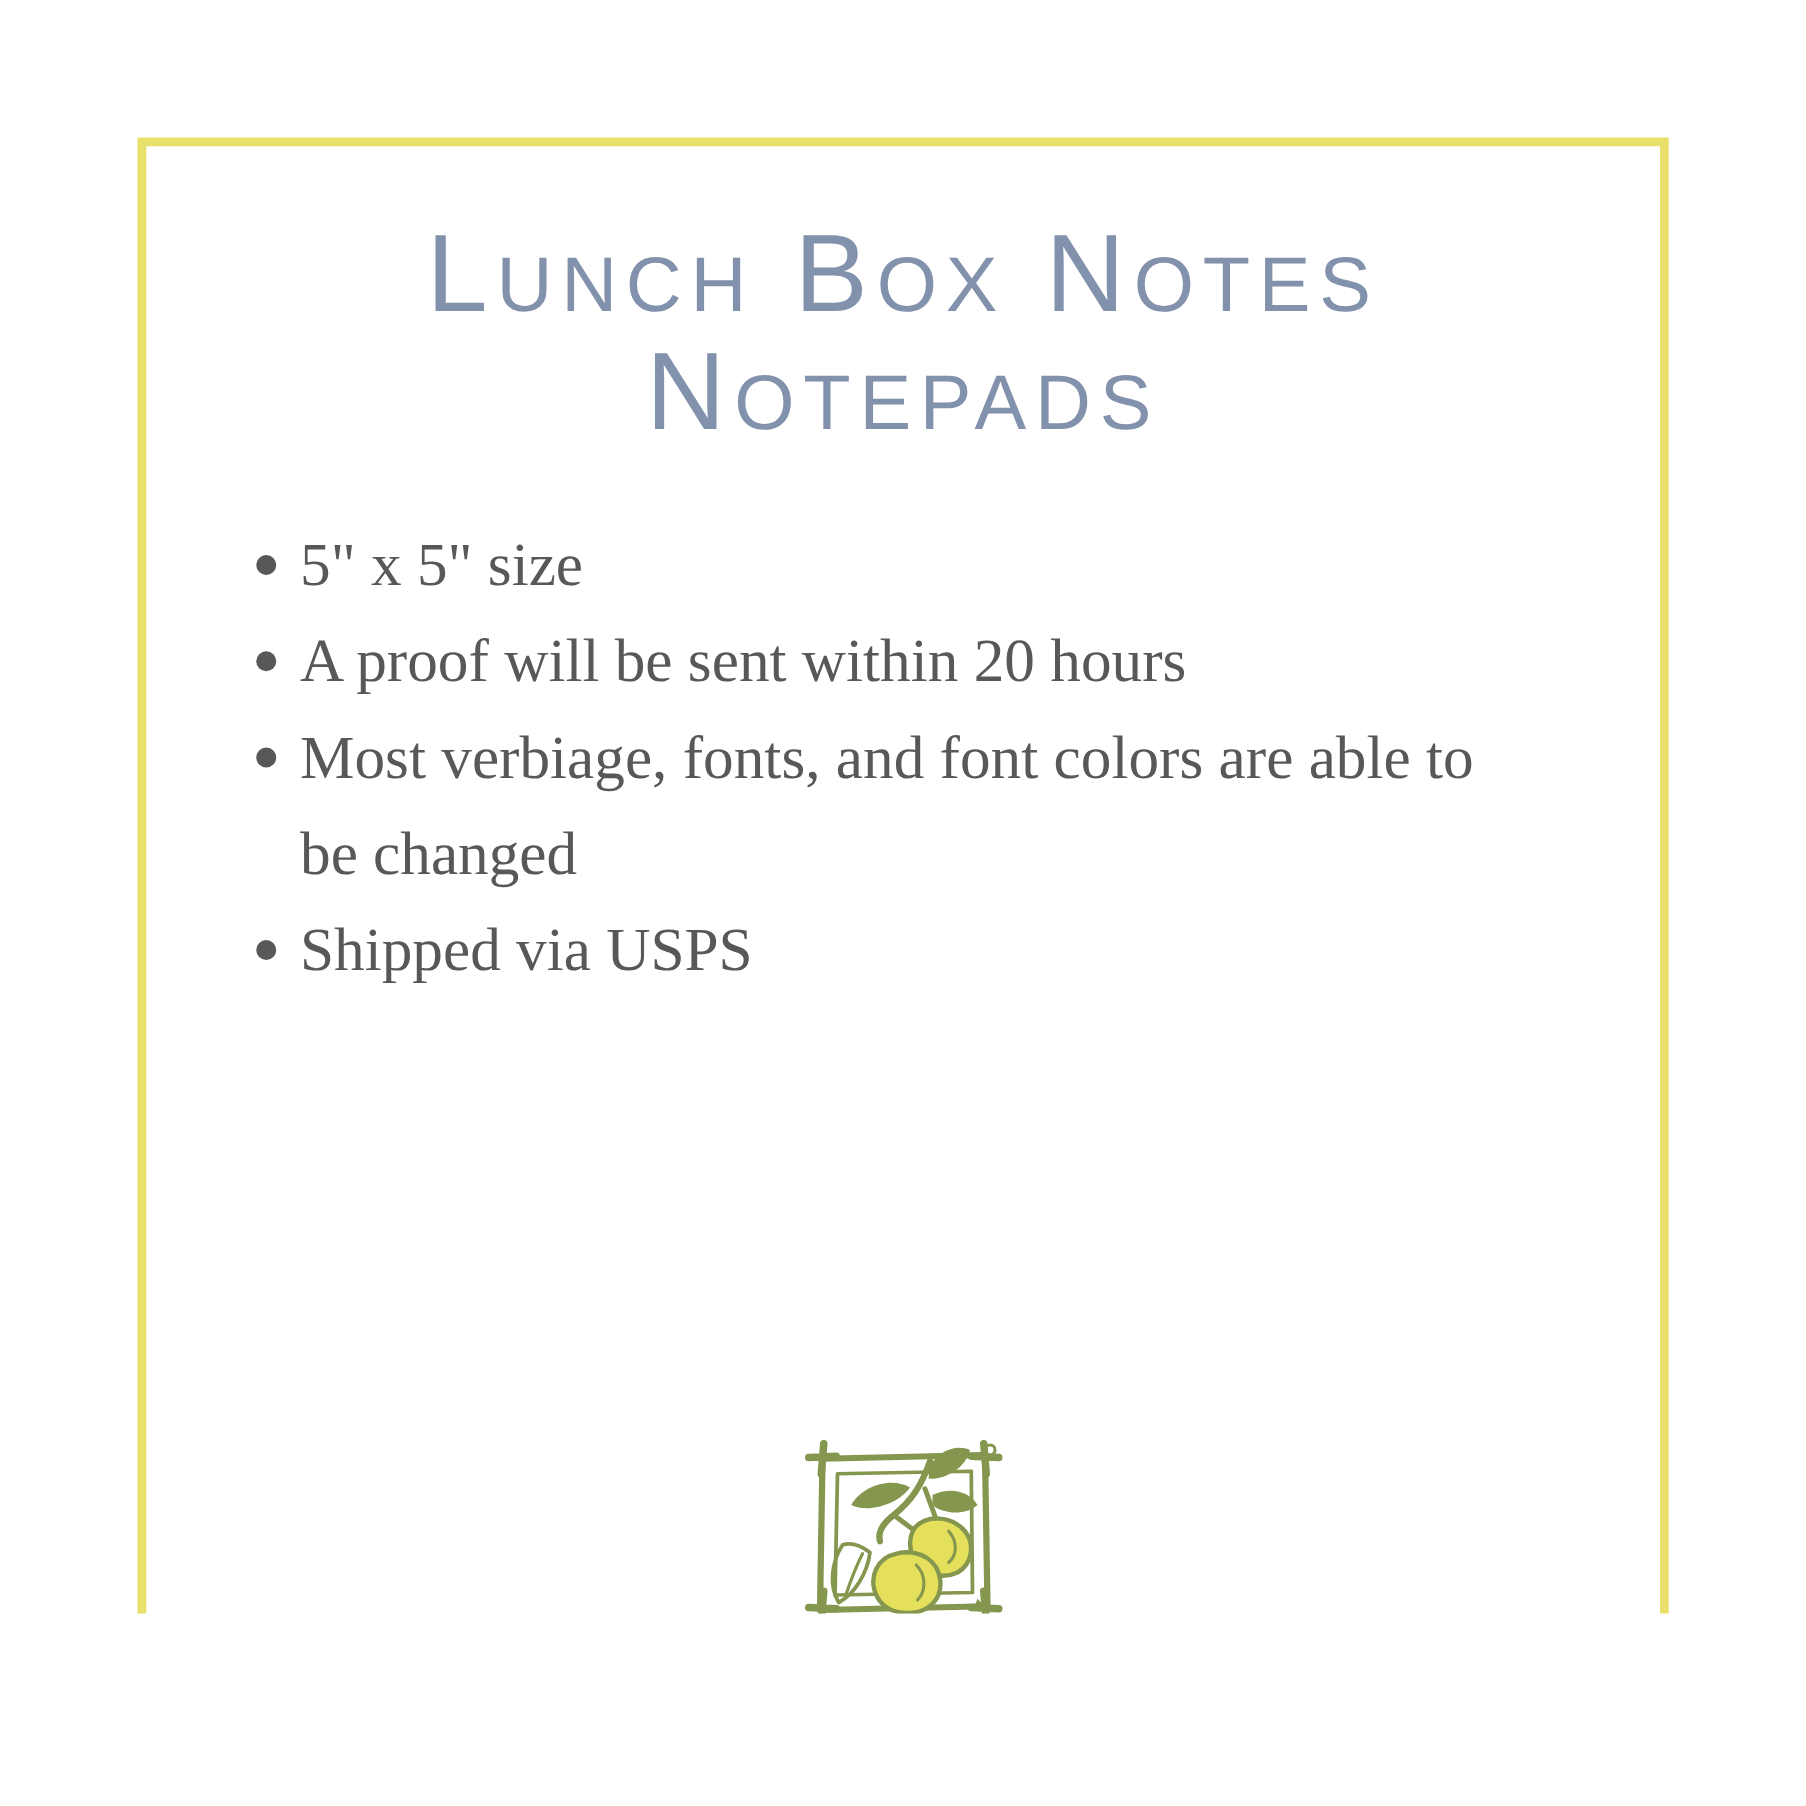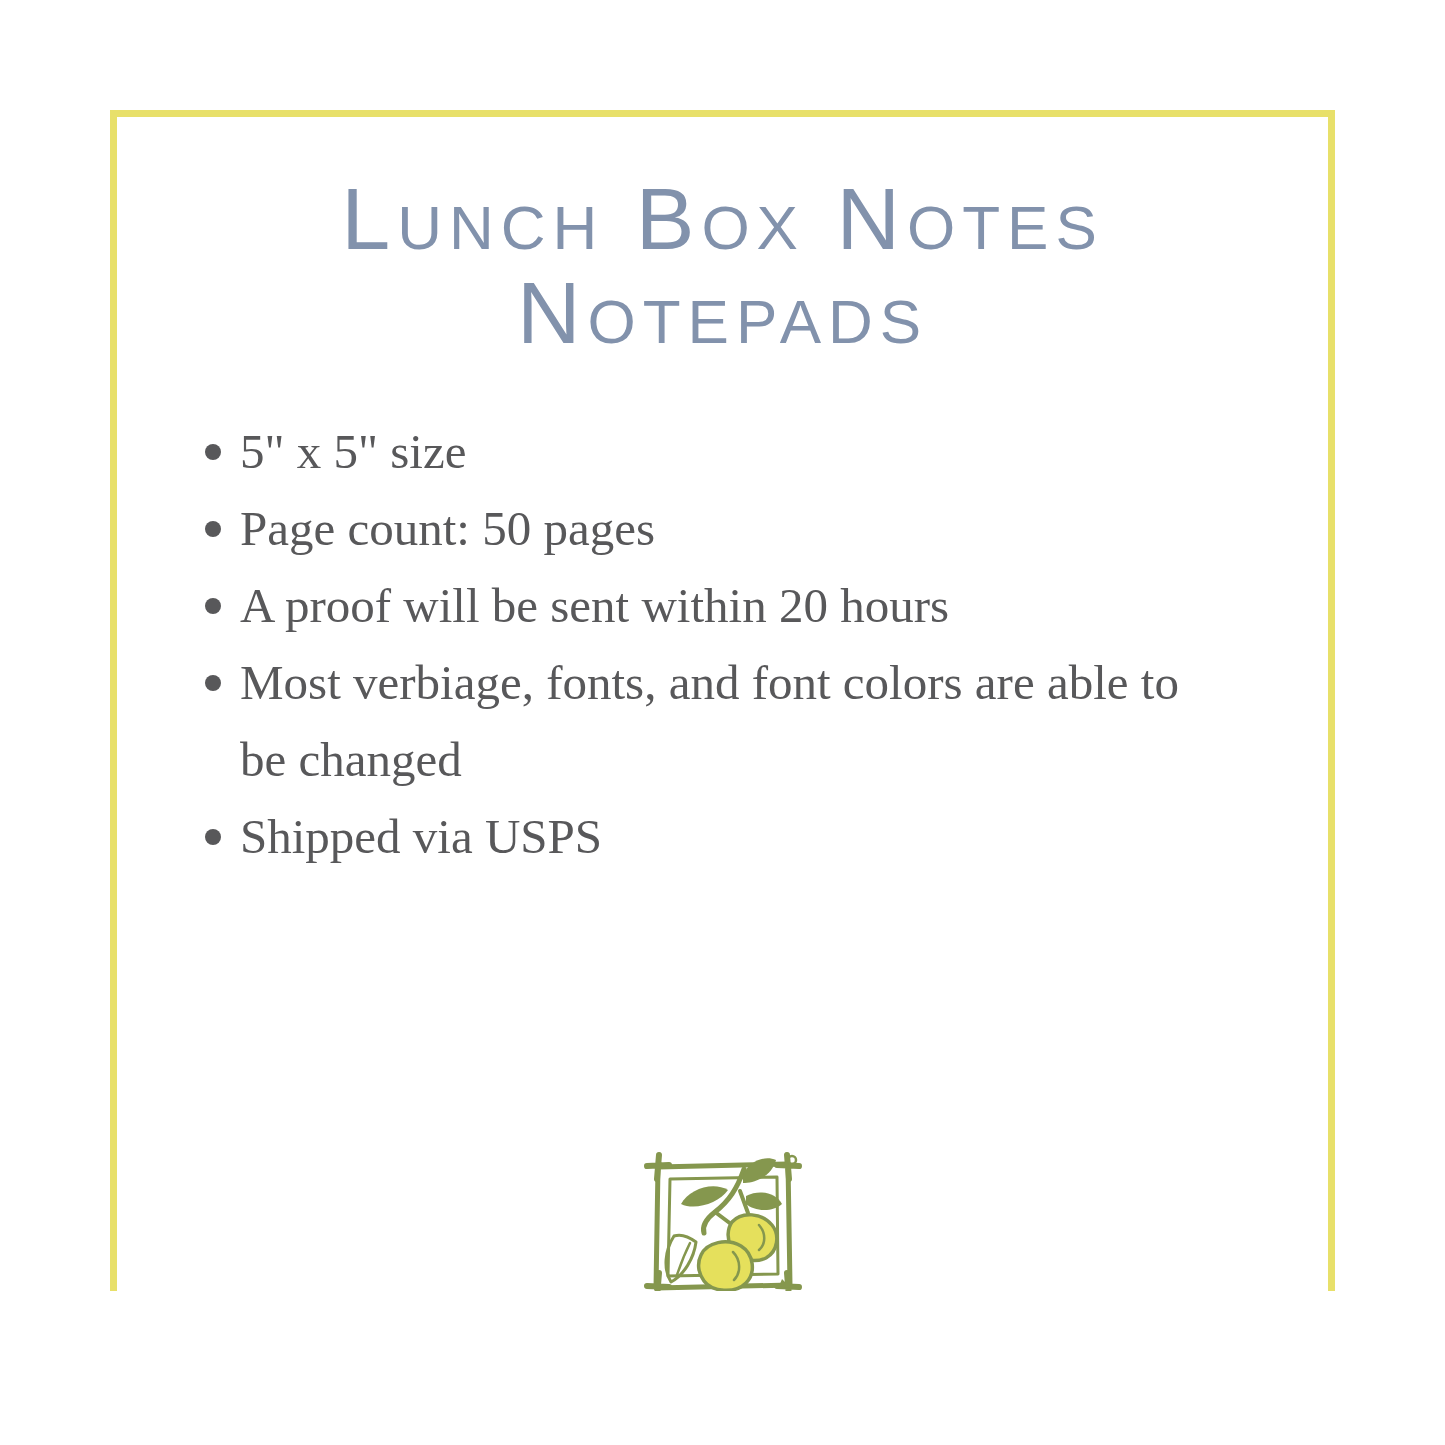--- a/index.html
+++ b/index.html
@@ -77,21 +77,20 @@
 
   <div class="frame"></div>
 
   <h1 class="title">
     <span class="line">Lunch Box Notes</span>
     <span class="line">Notepads</span>
   </h1>
 
   <ul class="features">
     <li><span>5" x 5" size</span></li>
-    <li><span>Page count: 50 pages</span></li>
     <li><span>A proof will be sent within 20 hours</span></li>
     <li><span>Most verbiage, fonts, and font colors are able to
 be changed</span></li>
     <li><span>Shipped via USPS</span></li>
   </ul>
 
   <div class="logo">
     <svg viewBox="0 0 160 150" xmlns="http://www.w3.org/2000/svg">
 
       <path d="M15,16 L145,13 L147,134 L13,137 Z" fill="none" stroke="#85974e" stroke-width="5" stroke-linejoin="round"></path>

